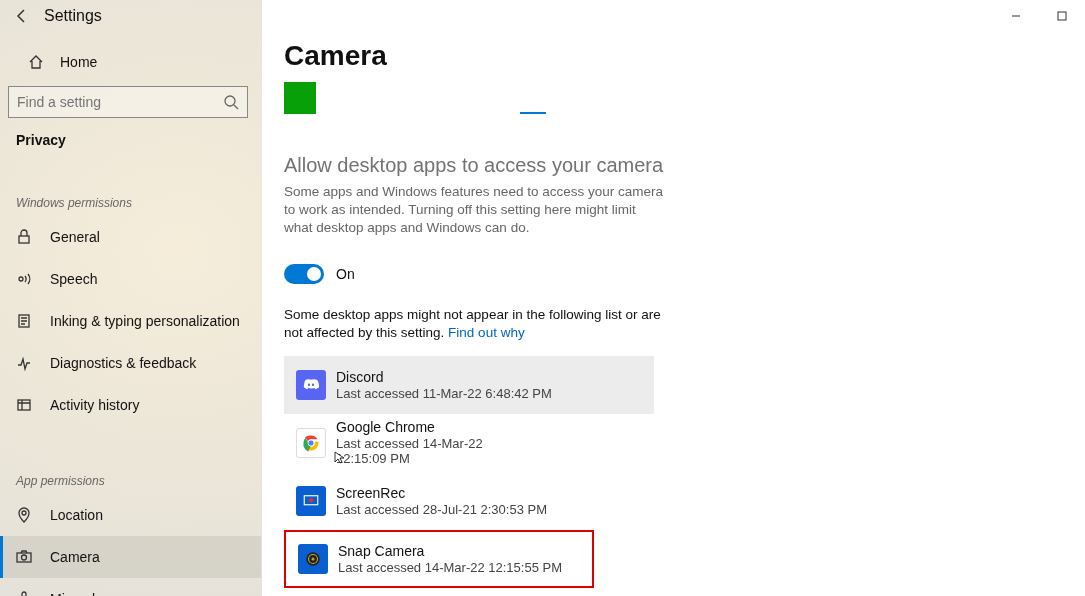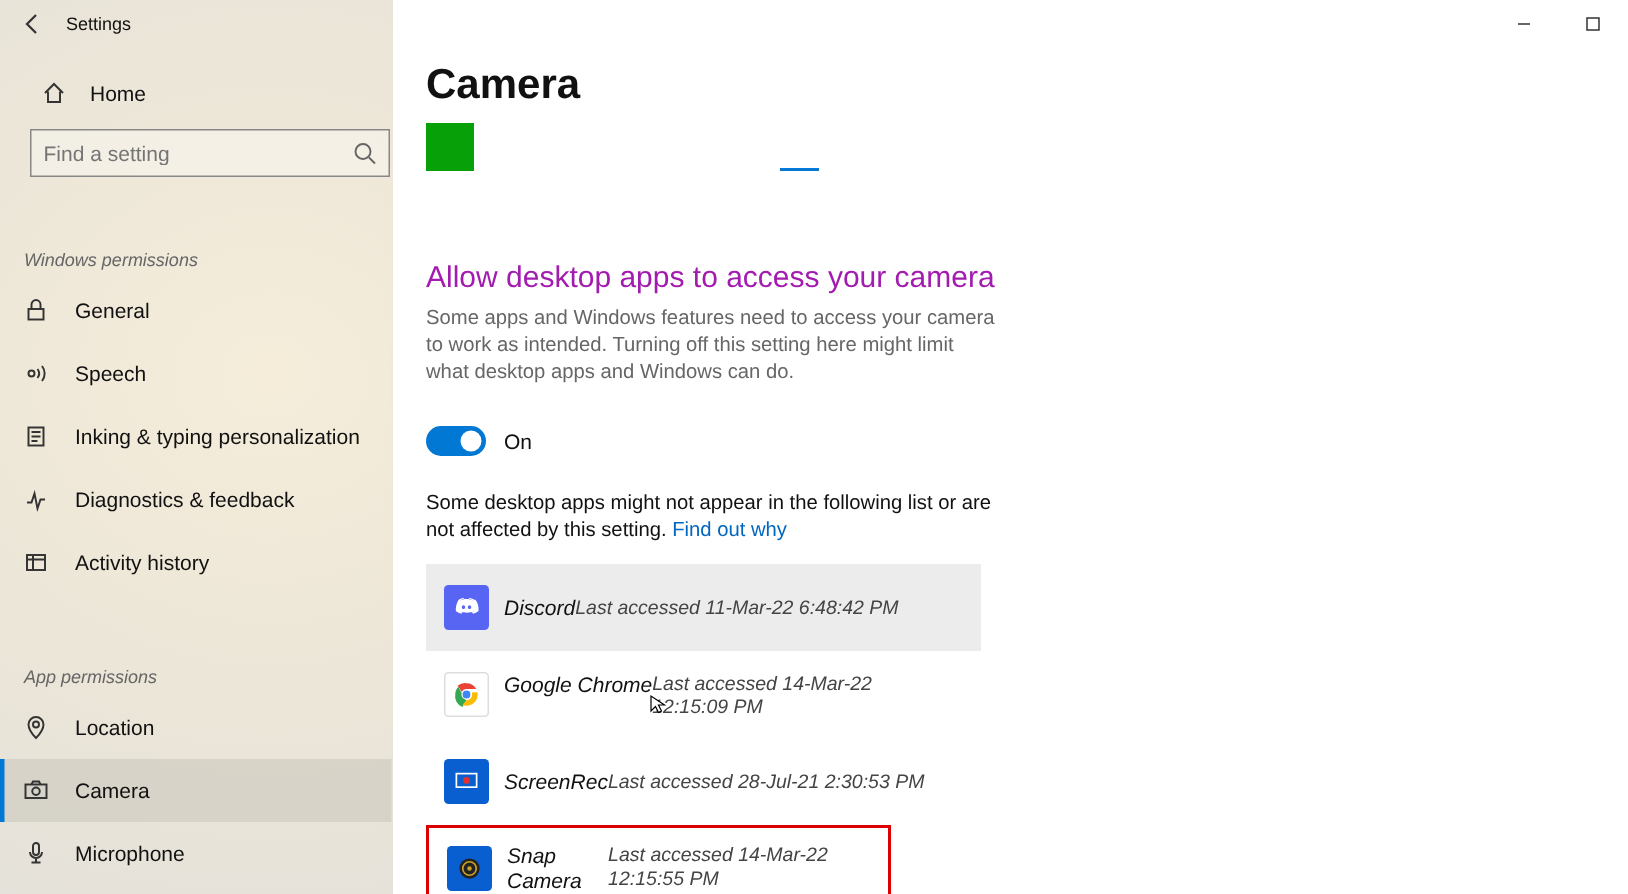--- a/index.html
+++ b/index.html
@@ -7,27 +7,27 @@
 
   
   .sidebar {
     position: absolute; left: 0; top: 0; width: 262px; height: 596px;
     background: radial-gradient(800px 700px at 180px 250px, #f5edda 0%, #e9e4d8 40%, #e0dfdd 70%, #e6e6e6 100%);
     border-right: 1px solid rgba(0,0,0,0);
   }
   .titlebar { height: 32px; display:flex; align-items:center; }
   .back-btn { width: 44px; height:32px; display:flex; align-items:center; justify-content:center; }
   .back-btn svg { width:16px; height:16px; }
-  .app-title { font-size: 12px; color:#111;text-align:center; }
+  .app-title { font-size: 16px; color:#111;text-align:center; }
   .home-row { display:flex; align-items:center; height:36px; padding-left:28px; margin-top:12px; }
   .home-row .ico { width:18px; margin-right:14px; display:flex; }
   .home-row .ico svg{ width:16px;height:16px; stroke:#333; }
   .home-row span { font-size:14px; color:#111; }
 
-  .search-wrap { padding: 6px 8px 0 20px; }
+  .search-wrap { padding: 6px 8px 0 8px; }
   .search-box {
     width: 240px; height: 32px; border:1px solid #888; background:rgba(255,255,255,0.35);
     display:flex; align-items:center; padding:0 8px; font-size:14px; color:#666;
   }
   .search-box input{
     flex:1; border:none; background:transparent; outline:none; font-size:14px; color:#333;
   }
   .search-box .sicon{ width:16px;height:16px; color:#666; }
 
   .current-cat { padding: 14px 16px 0 16px; font-weight:600; font-size:14px; color:#111; }
@@ -47,21 +47,21 @@
 
   h1.page-title { font-weight:600; font-size:28px; color:#111; margin-top:40px; letter-spacing:0; }
 
   .tile-green {
     width:32px;height:32px; background:#08a008; margin-top:10px; margin-left:0; position:relative;
   }
   .tile-green:after{
     content:""; position:absolute; right:-230px; bottom:0; width:26px; height:2px; background:#0078d4;
   }
 
-  h2.section-title{ font-weight:400; font-size:20px; color:#a21caf; margin-top:60px; }
+  h2.section-title{ font-weight:400; font-size:20px; color:#737373; margin-top:40px; }
   .section-desc{ font-size:13.5px; color:#666; line-height:1.35; max-width:380px; margin-top:6px; }
 
   .toggle-row{ display:flex; align-items:center; margin-top:26px; }
   .toggle{
     width:40px; height:20px; border-radius:20px; background:#0078d4; position:relative;
   }
   .toggle .knob{ position:absolute; right:3px; top:3px; width:14px;height:14px; border-radius:50%; background:#fff; }
   .toggle-label{ margin-left:12px; font-size:14px; color:#111; }
 
   .note{ font-size:13.5px; color:#111; margin-top:22px; max-width:380px; line-height:1.35; }
@@ -70,21 +70,21 @@
   .app-list{ margin-top:14px; width:370px; }
   .app-row{ display:flex; align-items:center; height:58px; padding:0 12px; }
   .app-row.first{ background:#ececec; }
   .app-row.highlight{ border:2px solid #d00; width:310px; margin-left:0px; }
   .app-ico{ width:30px;height:30px; border-radius:3px; margin-right:10px; display:flex; align-items:center; justify-content:center; flex:0 0 30px; }
   .app-ico svg{ width:18px;height:18px; }
   .ico-discord{ background:#5865F2; }
   .ico-chrome { background:#fff; border:1px solid #ddd; }
   .ico-screenrec{ background:#0a5fd0; }
   .ico-snap{ background:#0a5fd0; }
-  .app-texts{ display:flex; flex-direction:row;font-style:italic; }
+  .app-texts{ display:flex; flex-direction:column; }
   .app-name{ font-size:14px; color:#111; line-height:1.2; }
   .app-sub{ font-size:13px; color:#444; line-height:1.2; }
   .cursor{ display:inline-block; vertical-align:-2px; }
 </style>
 </head>
 <body>
 
 <div class="sidebar">
   <div class="titlebar">
     <div class="back-btn">
@@ -107,20 +107,21 @@
   <div class="search-wrap">
     <div class="search-box">
       <input type="text" placeholder="Find a setting" style="">
       <svg class="sicon" viewBox="0 0 16 16">
           <circle cx="7" cy="7" r="5" fill="none" stroke="#666" stroke-width="1.3"></circle>
           <path d="M11 11 L15 15" stroke="#666" stroke-width="1.3"></path>
         </svg>
     </div>
   </div>
 
+  <div class="current-cat">Privacy</div>
 
   <div class="section-hdr">Windows permissions</div>
   <div class="nav-list">
     <div class="nav-item">
       <span class="nico">
           <svg viewBox="0 0 16 16">
             <rect x="3" y="7" width="10" height="7"></rect>
             <path d="M5 7 V4 a3 3 0 0 1 6 0 V7"></path>
           </svg>
         </span>

